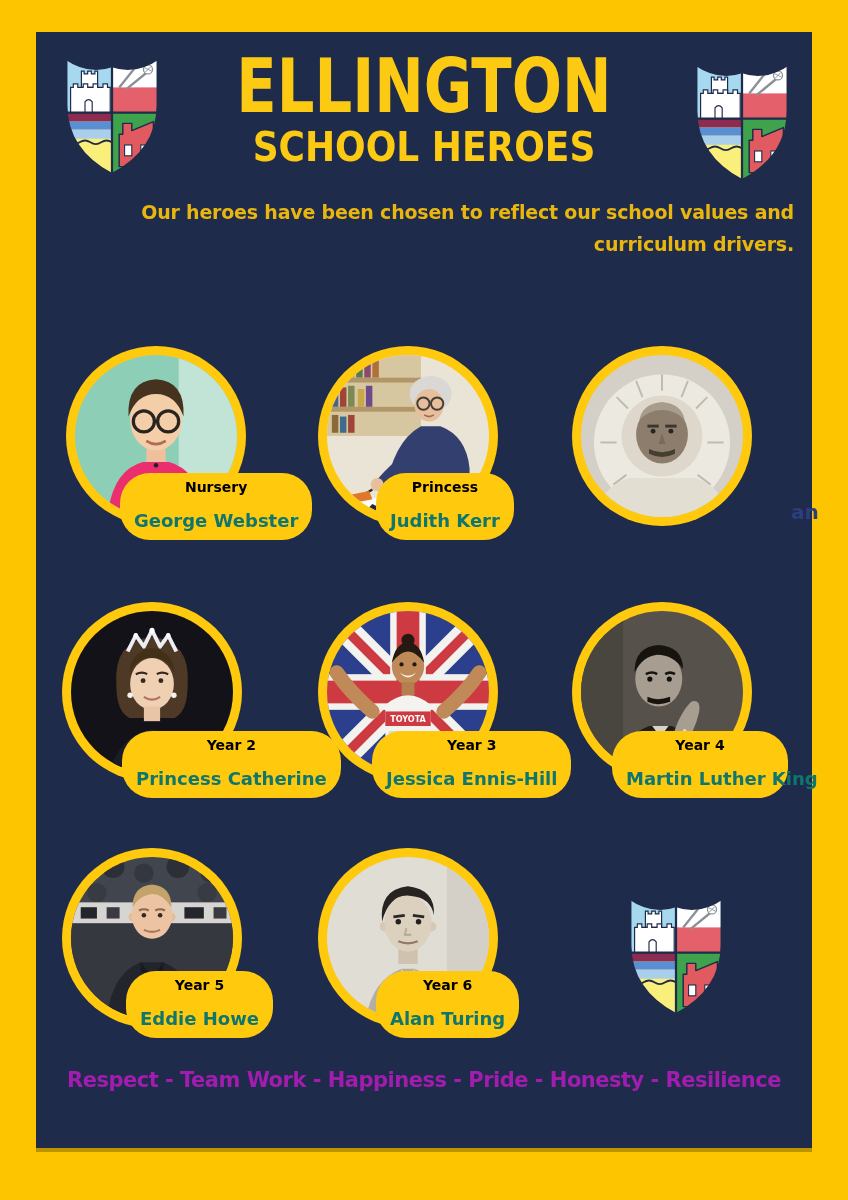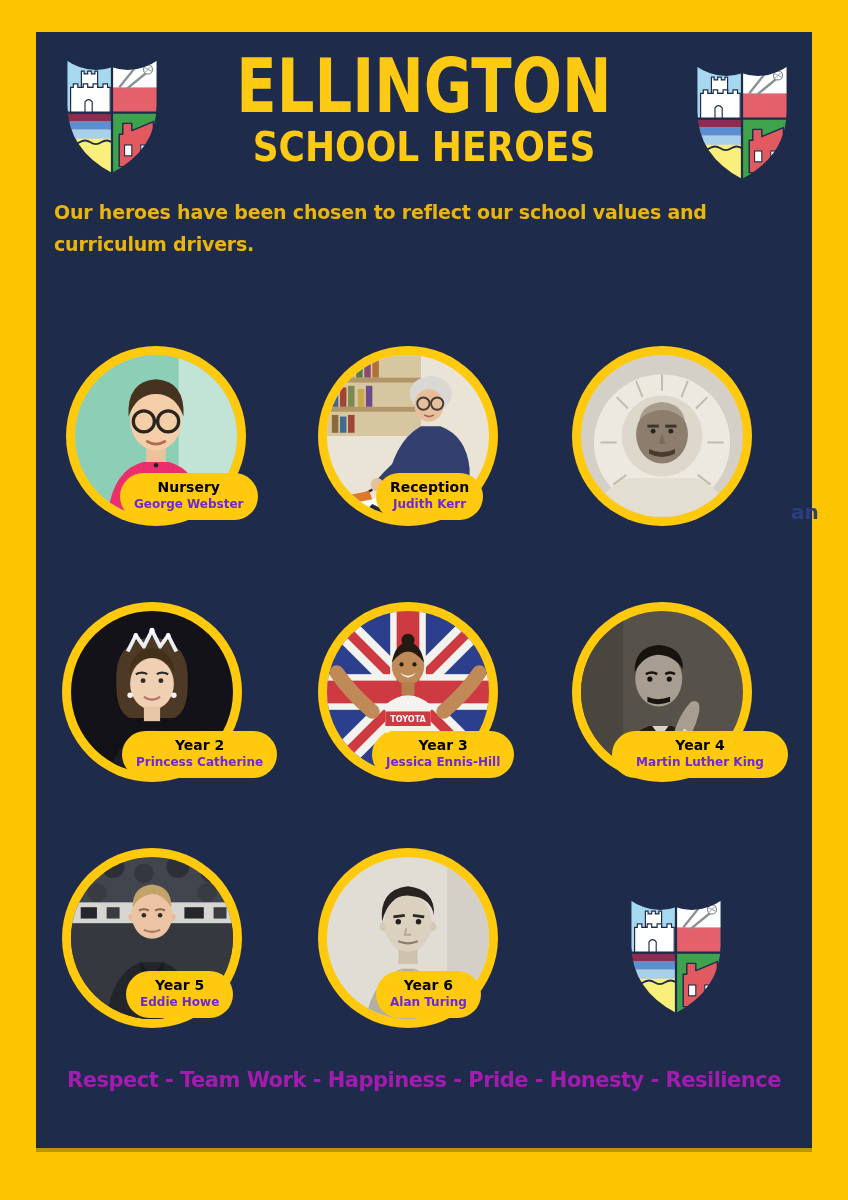--- a/index.html
+++ b/index.html
@@ -7,30 +7,30 @@
   .poster{position:absolute;left:0;top:0;width:848px;height:1200px;background:#fdc500;overflow:hidden;}
   .inner-bg{position:absolute;left:36px;top:32px;width:776px;height:1116px;background:#1e2b4a;box-shadow:0 4px 0 rgba(0,0,0,.25);}
   .crest{position:absolute;width:108px;height:135px;}
   .crest-tl{left:58px;top:46px;}
   .crest-tr{left:688px;top:52px;}
   .crest-b{left:622px;top:886px;}
   .title1{position:absolute;left:0;right:0;top:48px;text-align:center;color:#fcc913;
           font-size:74px;font-weight:800;line-height:1.05;transform:scaleX(.8);letter-spacing:0px;}
   .title2{position:absolute;left:0;right:0;top:126px;text-align:center;color:#fcc913;
           font-size:40px;font-weight:800;line-height:1.05;transform:scaleX(.9);}
-  .intro{position:absolute;left:54px;right:54px;top:196px;text-align:left;color:#e9b50f;
+  .intro{position:absolute;left:54px;right:54px;top:196px;text-align:right;color:#e9b50f;
          font-size:19px;font-weight:800;line-height:1.7;letter-spacing:-.2px;}
   .hero{position:absolute;width:180px;height:180px;}
   .ring{position:absolute;left:0;top:0;width:180px;height:180px;border-radius:50%;
         background:#ffc90e;display:flex;align-items:center;justify-content:center;}
   .ring svg{width:162px;height:162px;border-radius:50%;display:block;}
   .badge{position:absolute;background:#ffc90e;border-radius:30px;padding:6px 14px 8px;
          text-align:center;z-index:3;box-sizing:border-box;}
   .badge .year{font-size:14px;font-weight:800;color:#000000;line-height:1.2;}
-  .badge .name{font-size:12px;font-weight:800;color:#6d28d9;line-height:1.25;white-space:nowrap;margin-top:1px;}
+  .badge .name{font-size:18px;font-weight:800;color:#0f766e;line-height:1.25;white-space:nowrap;margin-top:14px;}
   .values{position:absolute;left:36px;right:36px;top:1068px;text-align:center;color:#a21caf;
           font-size:21px;font-weight:800;letter-spacing:-.5px;}
   .watermark{position:absolute;left:791px;top:500px;color:#2c3e7e;font-size:20px;font-weight:800;z-index:1;}
 </style>
 </head>
 <body>
 
 <svg width="0" height="0" style="position:absolute" aria-hidden="true">
   <defs>
     <clipPath id="shieldClip">
@@ -139,21 +139,21 @@
         <rect y="88" width="100" height="12" fill="#eef0ee"></rect>
         <path d="M10,92 L46,86 L58,92 L30,98 Z" fill="#ffffff"></path>
         <path d="M52,90 L84,86 L92,94 L62,98 Z" fill="#fbfbf6"></path>
         <circle cx="31" cy="80" r="4" fill="#e7bf9d"></circle>
         <line x1="28" y1="83" x2="20" y2="88" stroke="#2a2a2a" stroke-width="1.4"></line>
         <path d="M6,88 L26,84 L28,89 L8,93 Z" fill="#e0782a"></path>
         <path d="M28,92 L40,98 L34,100 L24,96 Z" fill="#2a2a2a"></path>
       </svg>
     </div>
     <div class="badge" style="left:58px;top:127px;">
-      <div class="year">Reception</div>
+      <div class="year">Princess</div>
       <div class="name">Judith Kerr</div>
     </div>
   </div>
 
   <div class="hero" style="left:572px;top:346px;">
     <div class="ring">
       <svg viewBox="0 0 100 100" preserveAspectRatio="xMidYMid slice">
         <rect width="100" height="100" fill="#d4d0c7"></rect>
         <circle cx="50" cy="54" r="42" fill="#ece9e0"></circle>
         <g stroke="#b9b3a6" stroke-width="1.2" opacity=".85">

